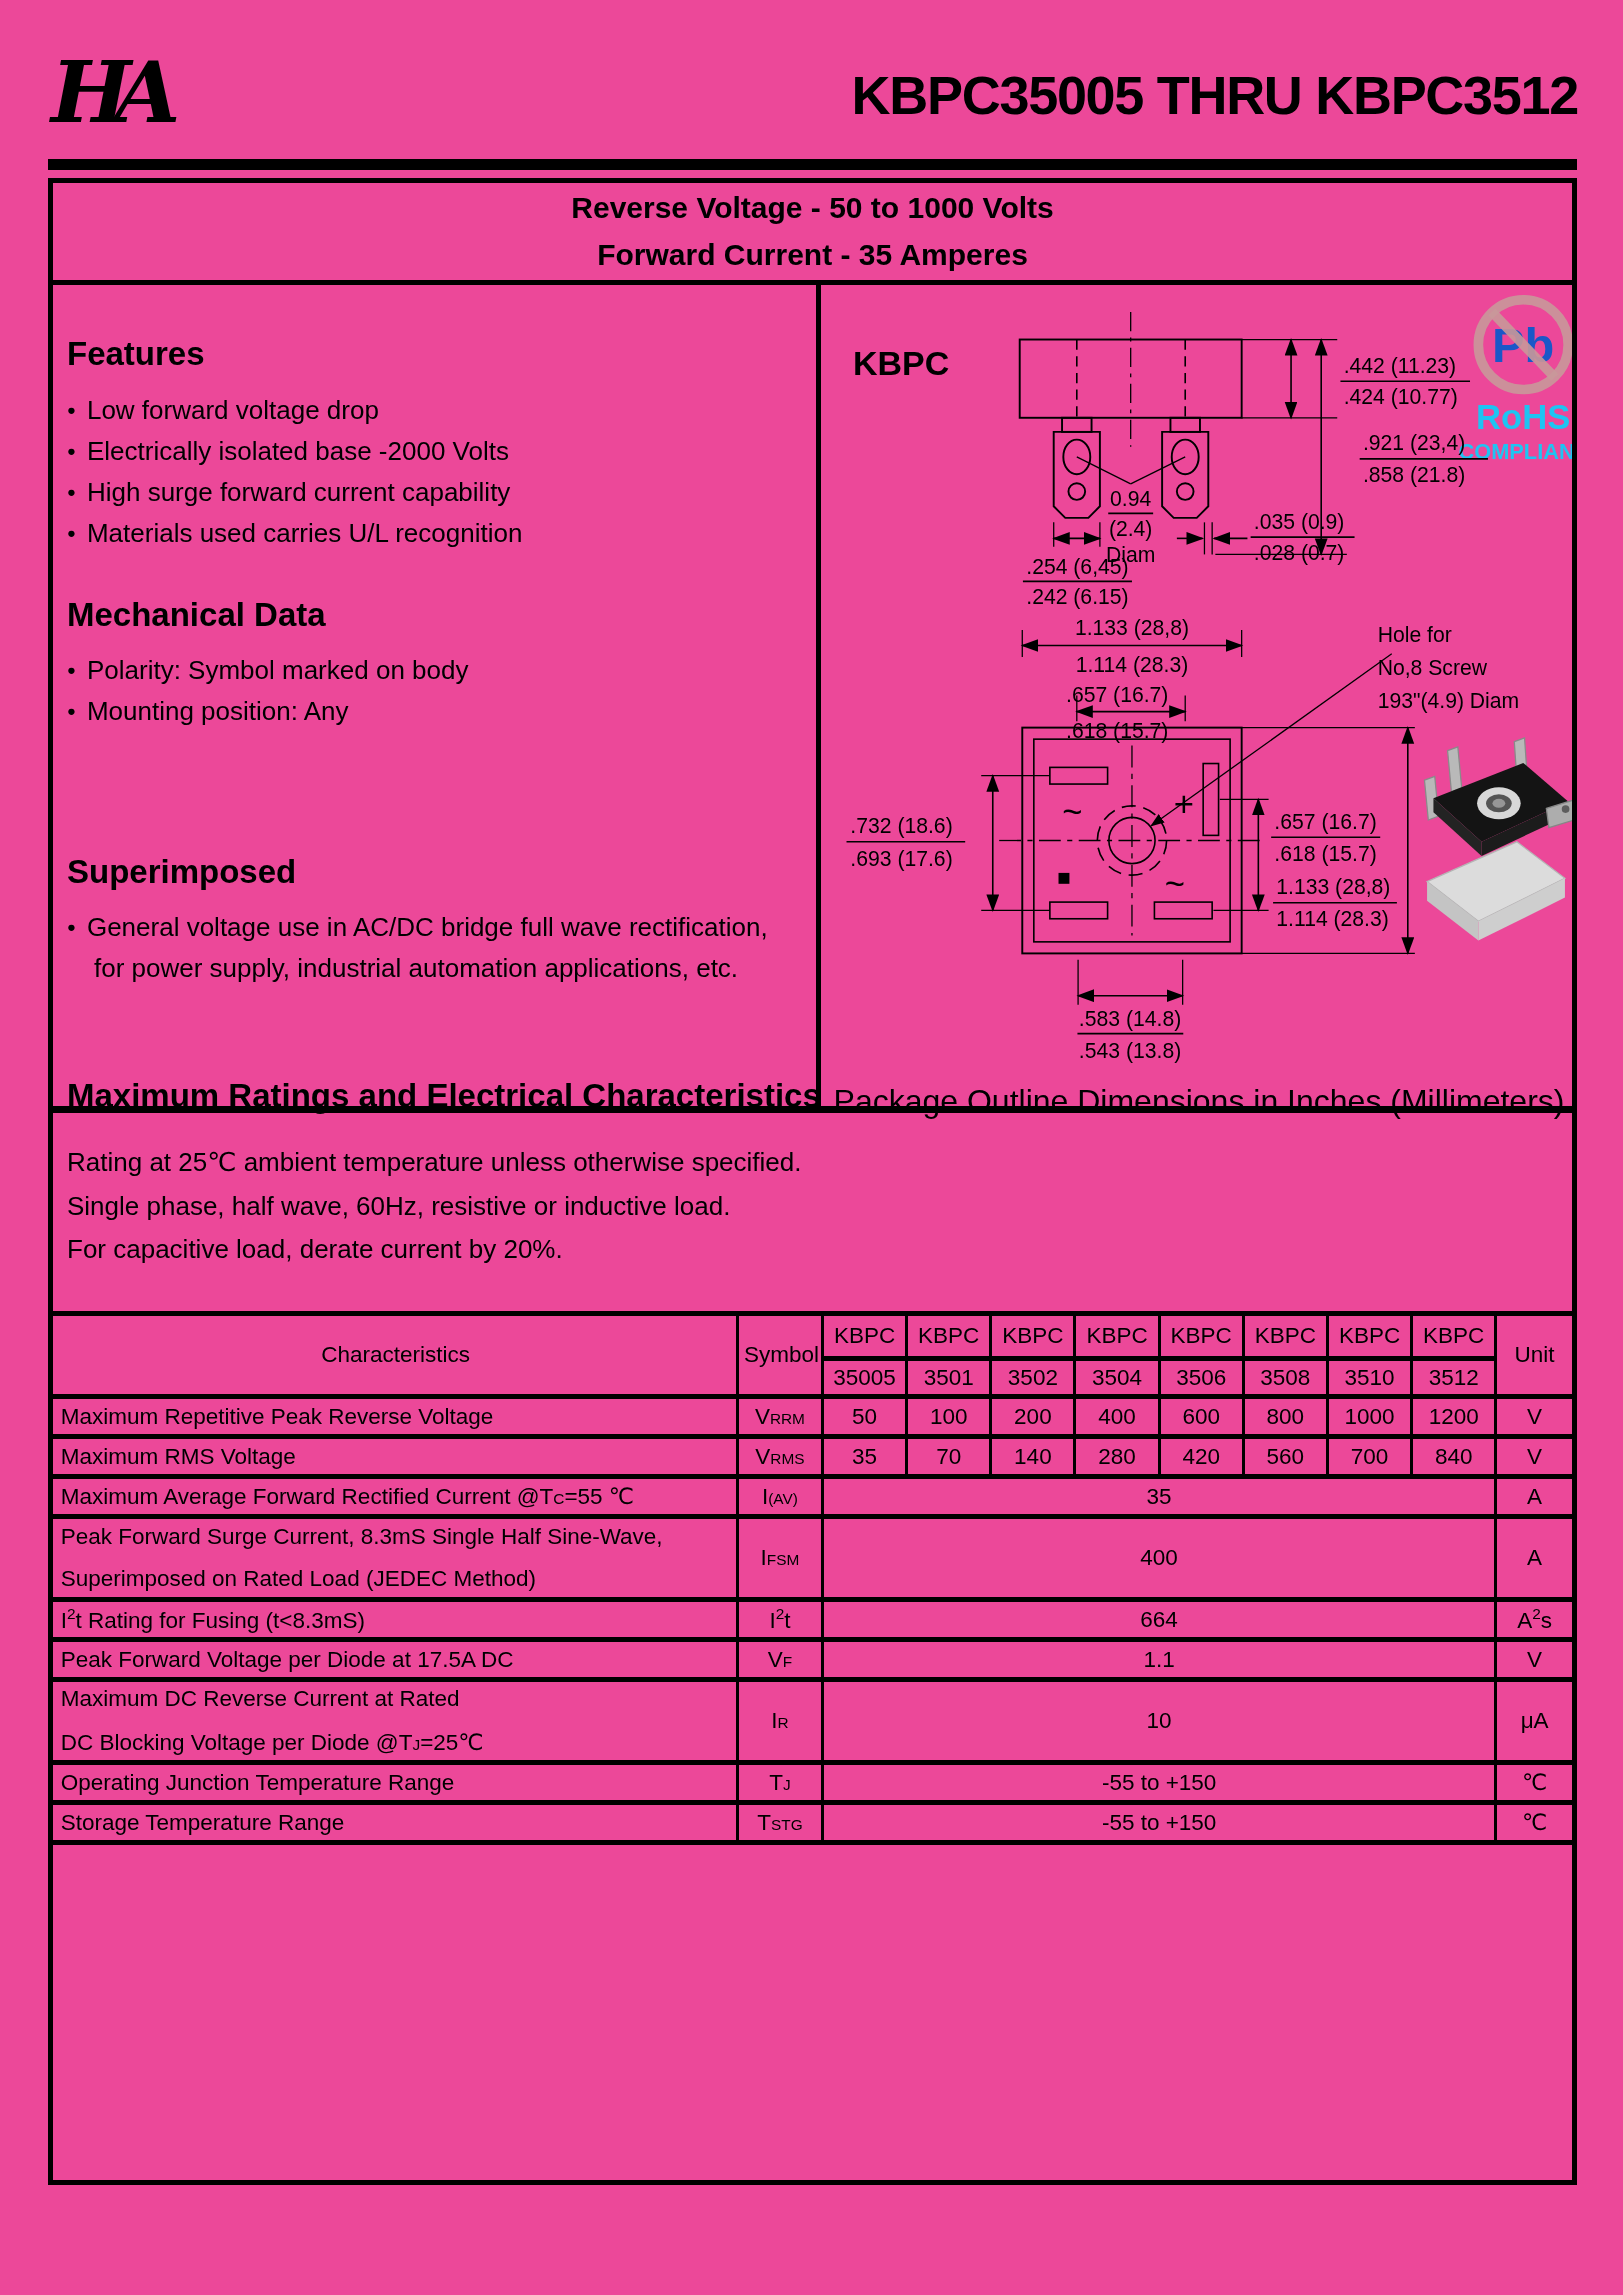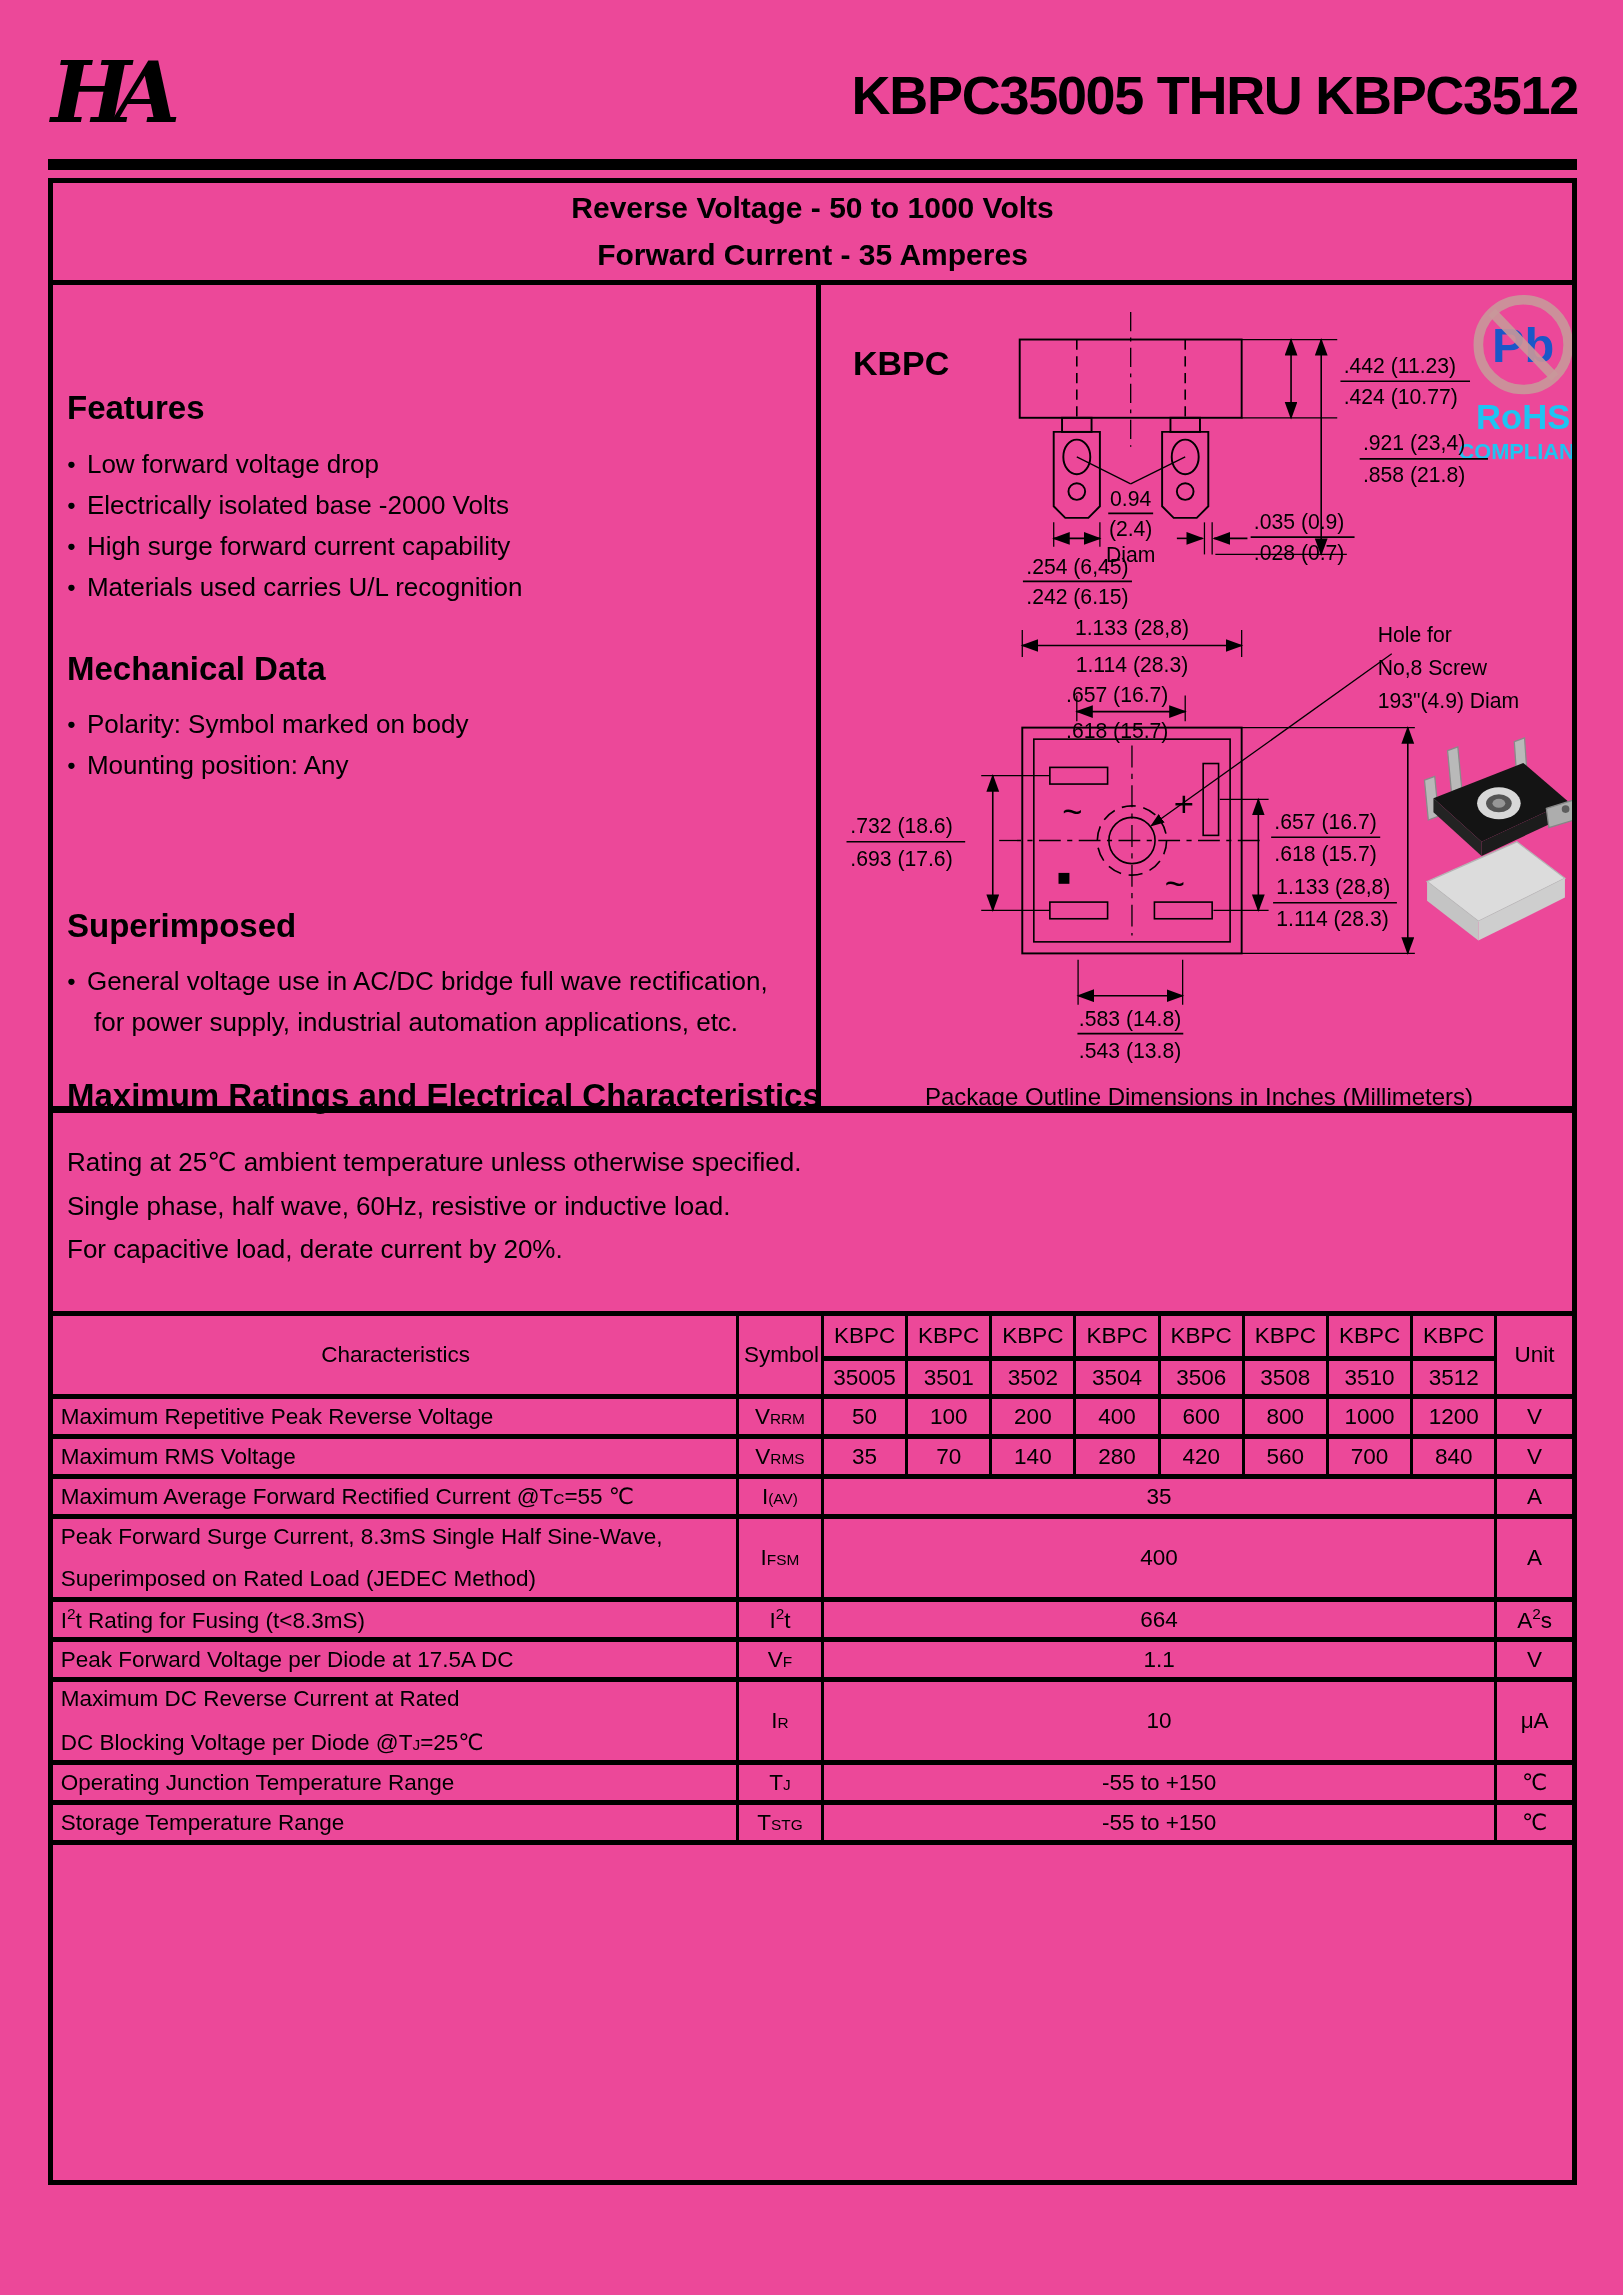--- a/index.html
+++ b/index.html
@@ -26,21 +26,21 @@
 
   
   .main-row{position:absolute;left:0;top:102px;width:100%;height:828px;border-bottom:7px solid #000;box-sizing:border-box;}
   .main-left{position:absolute;left:0;top:0;width:768px;height:100%;border-right:5.8px solid #000;
              box-sizing:border-box;padding-left:14px;}
   .main-right{position:absolute;left:773px;top:0;right:0;height:100%;}
   .sec-h{font-size:33px;font-weight:bold;}
   .b-item{display:flex;align-items:center;gap:11px;font-size:26px;line-height:41px;}
   .blt{font-size:14.8px;}
   .app-cont{margin-left:27px;font-size:26px;line-height:41px;}
-  .caption{position:absolute;top:798px;width:100%;text-align:center;font-size:24px;}
+  .caption{position:absolute;top:798px;width:100%;text-align:center;font-size:32px;}
 
   
   .ratings{position:absolute;left:0;top:884px;width:100%;height:198px;box-sizing:border-box;padding-left:14px;}
   .rt-h{font-size:33px;font-weight:bold;margin-top:10.3px;}
   .rt-note{font-size:26px;line-height:29.5px;margin-top:14px;}
   .rt-note.first{margin-top:33px;}
 
   
   table.specs{position:absolute;left:0;top:1128px;width:100%;border-collapse:collapse;table-layout:fixed;
               font-size:22.5px;border-top:5.8px solid #000;border-bottom:5.8px solid #000;}
@@ -78,21 +78,21 @@
 
     <div class="summary-row">
       <div class="summary-right">
         <div>Reverse Voltage  -  50 to 1000 Volts</div>
         <div>Forward Current -  35 Amperes</div>
       </div>
     </div>
 
     <div class="main-row">
       <div class="main-left">
-        <div class="sec-h" style="margin-top:104px">Features</div>
+        <div class="sec-h" style="margin-top:50px">Features</div>
         <div class="b-item" style="margin-top:16.7px">
           <span class="blt">●</span>
           <span>Low forward voltage drop</span>
           </div>
         <div class="b-item">
           <span class="blt">●</span>
           <span>Electrically  isolated  base -2000 Volts</span>
           </div>
         <div class="b-item">
           <span class="blt">●</span>

